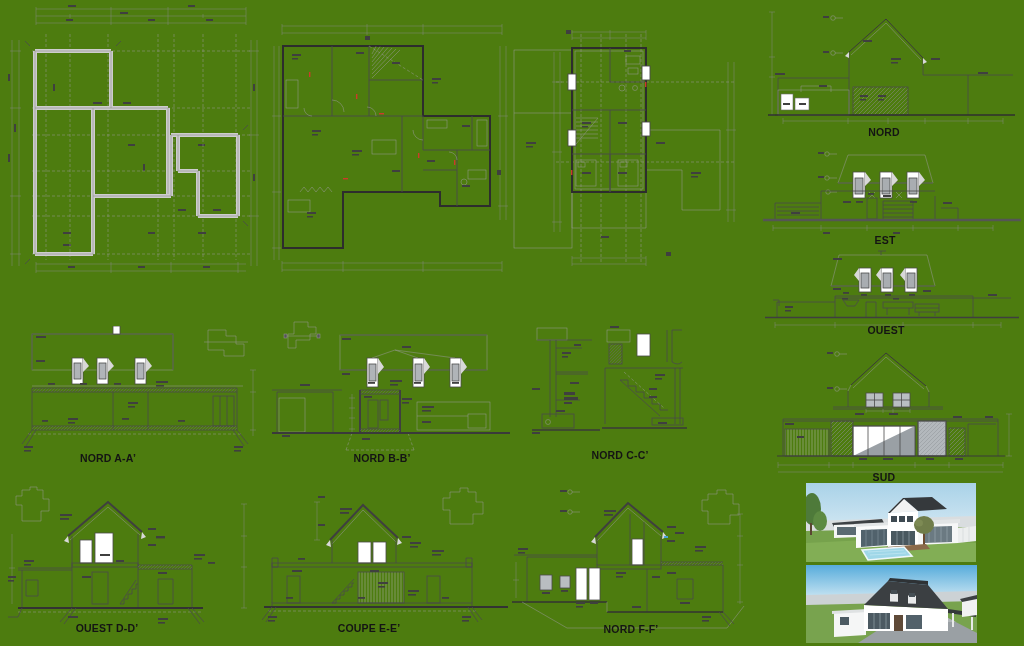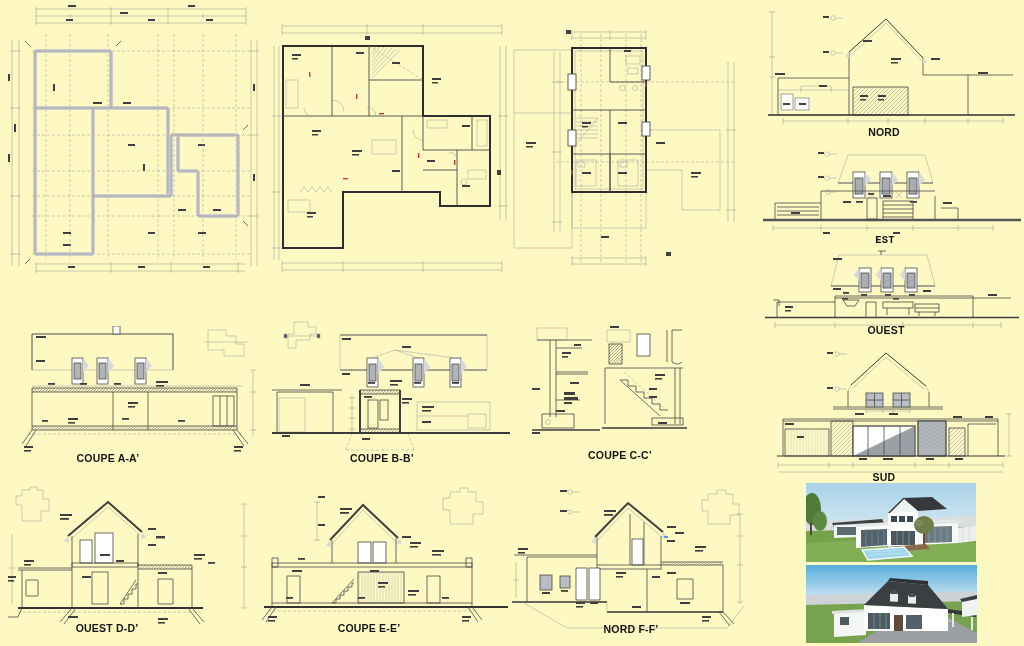--- a/index.html
+++ b/index.html
@@ -1,16 +1,16 @@
 <!DOCTYPE html>
 <html><head>
 <meta charset="utf-8">
 <style>
   html,body{margin:0;padding:0;background:#e8e8e8;font-family:"Liberation Sans",sans-serif;}
-  .sheet{position:relative;width:1024px;height:646px;background:#fef9c3;overflow:hidden;}
+  .sheet{position:relative;width:1024px;height:646px;background:#4d7c0f;overflow:hidden;}
   .panel{position:absolute;margin:0;padding:0;}
   .panel svg{display:block;position:absolute;left:0;top:0;}
   .lbl{position:absolute;transform:translateX(-50%);font-weight:bold;font-size:10.5px;
        color:#141414;white-space:nowrap;letter-spacing:.2px;}
   
   .ln{stroke:#3a3a3a;fill:none;stroke-width:1;}
   .l8{stroke:#4a4a4a;fill:none;stroke-width:.8;}
   .lt{stroke:#9b9b9b;fill:none;stroke-width:.5;}
   .iw{stroke:#4a4a4a;fill:none;stroke-width:.9;}
   .wall{stroke:#2d2d2d;fill:none;stroke-width:2;}
@@ -259,21 +259,21 @@
           <rect x="97" y="97" width="6" height="1.5"></rect>
           <rect x="115" y="93" width="8" height="2"></rect>
           <rect x="115" y="97" width="6" height="1.5"></rect>
         <rect x="60" y="14" width="6" height="2"></rect>
           <rect x="60" y="49" width="6" height="2"></rect>
       </g>
     </svg>
     <figcaption class="lbl" style="left:121px;top:124px;">NORD</figcaption>
   </figure>
 
-  <figure class="panel" style="left:763px;top:146px;width:260px;height:100px;font-family:Liberation Mono, monospace;">
+  <figure class="panel" style="left:763px;top:146px;width:260px;height:100px;">
     <svg width="260" height="100" viewBox="0 0 260 100">
       <defs>
         <pattern id="pe-tile" width="6" height="3" patternUnits="userSpaceOnUse">
             <path d="M0,0 H6 M3,0 V3" stroke="#c2c2c2" stroke-width=".5"></path>
           </pattern>
       </defs>
       <g class="lt">
           <circle cx="64" cy="8" r="2.2"></circle>
           <circle cx="64" cy="32" r="2.2"></circle>
           <circle cx="65" cy="46" r="2.2"></circle>
@@ -505,21 +505,21 @@
           <rect x="50" y="96" width="7" height="1.6"></rect>
         <rect x="104" y="92" width="7" height="1.8"></rect>
           <rect x="160" y="94" width="7" height="1.8"></rect>
         <rect x="24" y="94" width="6" height="1.8"></rect>
           <rect x="6" y="120" width="9" height="2"></rect>
           <rect x="6" y="124" width="7" height="1.6"></rect>
         <rect x="216" y="120" width="9" height="2"></rect>
           <rect x="216" y="124" width="7" height="1.6"></rect>
       </g>
     </svg>
-    <figcaption class="lbl" style="left:90px;top:126px;">COUPE A-A’</figcaption>
+    <figcaption class="lbl" style="left:90px;top:126px;">NORD A-A’</figcaption>
   </figure>
 
   <figure class="panel" style="left:272px;top:318px;width:238px;height:150px;">
     <svg width="238" height="150" viewBox="0 0 238 150">
       <defs>
         <pattern id="pb-tile" width="5" height="3" patternUnits="userSpaceOnUse">
             <path d="M0,0 H5 M2.5,0 V3" stroke="#c8c8c8" stroke-width=".45"></path>
           </pattern>
         <pattern id="pb-dense" width="3" height="3" patternUnits="userSpaceOnUse">
             <path d="M0,3 L3,0" stroke="#666" stroke-width=".55"></path>
@@ -590,21 +590,21 @@
           <rect x="130" y="80" width="10" height="2"></rect>
           <rect x="130" y="84" width="7" height="1.6"></rect>
         <rect x="150" y="88" width="12" height="2"></rect>
           <rect x="150" y="92" width="9" height="1.6"></rect>
         <rect x="28" y="66" width="10" height="2"></rect>
           <rect x="10" y="117" width="8" height="2"></rect>
         <rect x="90" y="120" width="8" height="2"></rect>
           <rect x="150" y="103" width="9" height="2"></rect>
       </g>
     </svg>
-    <figcaption class="lbl" style="left:110px;top:134px;">COUPE B-B’</figcaption>
+    <figcaption class="lbl" style="left:110px;top:134px;">NORD B-B’</figcaption>
   </figure>
 
   <figure class="panel" style="left:512px;top:322px;width:236px;height:140px;">
     <svg width="236" height="140" viewBox="0 0 236 140">
       <defs>
         <pattern id="pc-tile" width="4" height="3" patternUnits="userSpaceOnUse">
             <path d="M0,0 H4 M2,0 V3" stroke="#b5b5b5" stroke-width=".45"></path>
           </pattern>
         <pattern id="pc-dense" width="3" height="3" patternUnits="userSpaceOnUse">
             <path d="M0,3 L3,0" stroke="#666" stroke-width=".55"></path>
@@ -642,21 +642,21 @@
         <rect x="44" y="88" width="9" height="2"></rect>
           <rect x="20" y="110" width="8" height="2"></rect>
         <rect x="98" y="4" width="9" height="2"></rect>
           <rect x="143" y="52" width="10" height="2"></rect>
           <rect x="143" y="56" width="7" height="1.6"></rect>
         <rect x="137" y="66" width="8" height="2"></rect>
           <rect x="137" y="74" width="8" height="2"></rect>
           <rect x="146" y="100" width="9" height="2"></rect>
       </g>
     </svg>
-    <figcaption class="lbl" style="left:108px;top:127px;">COUPE C-C’</figcaption>
+    <figcaption class="lbl" style="left:108px;top:127px;">NORD C-C’</figcaption>
   </figure>
 
   <figure class="panel" style="left:8px;top:484px;width:252px;height:152px;">
     <svg width="252" height="152" viewBox="0 0 252 152">
       <defs>
         <pattern id="pd-dense" width="3" height="3" patternUnits="userSpaceOnUse">
             <path d="M0,3 L3,0" stroke="#666" stroke-width=".55"></path>
           </pattern>
       </defs>
 

